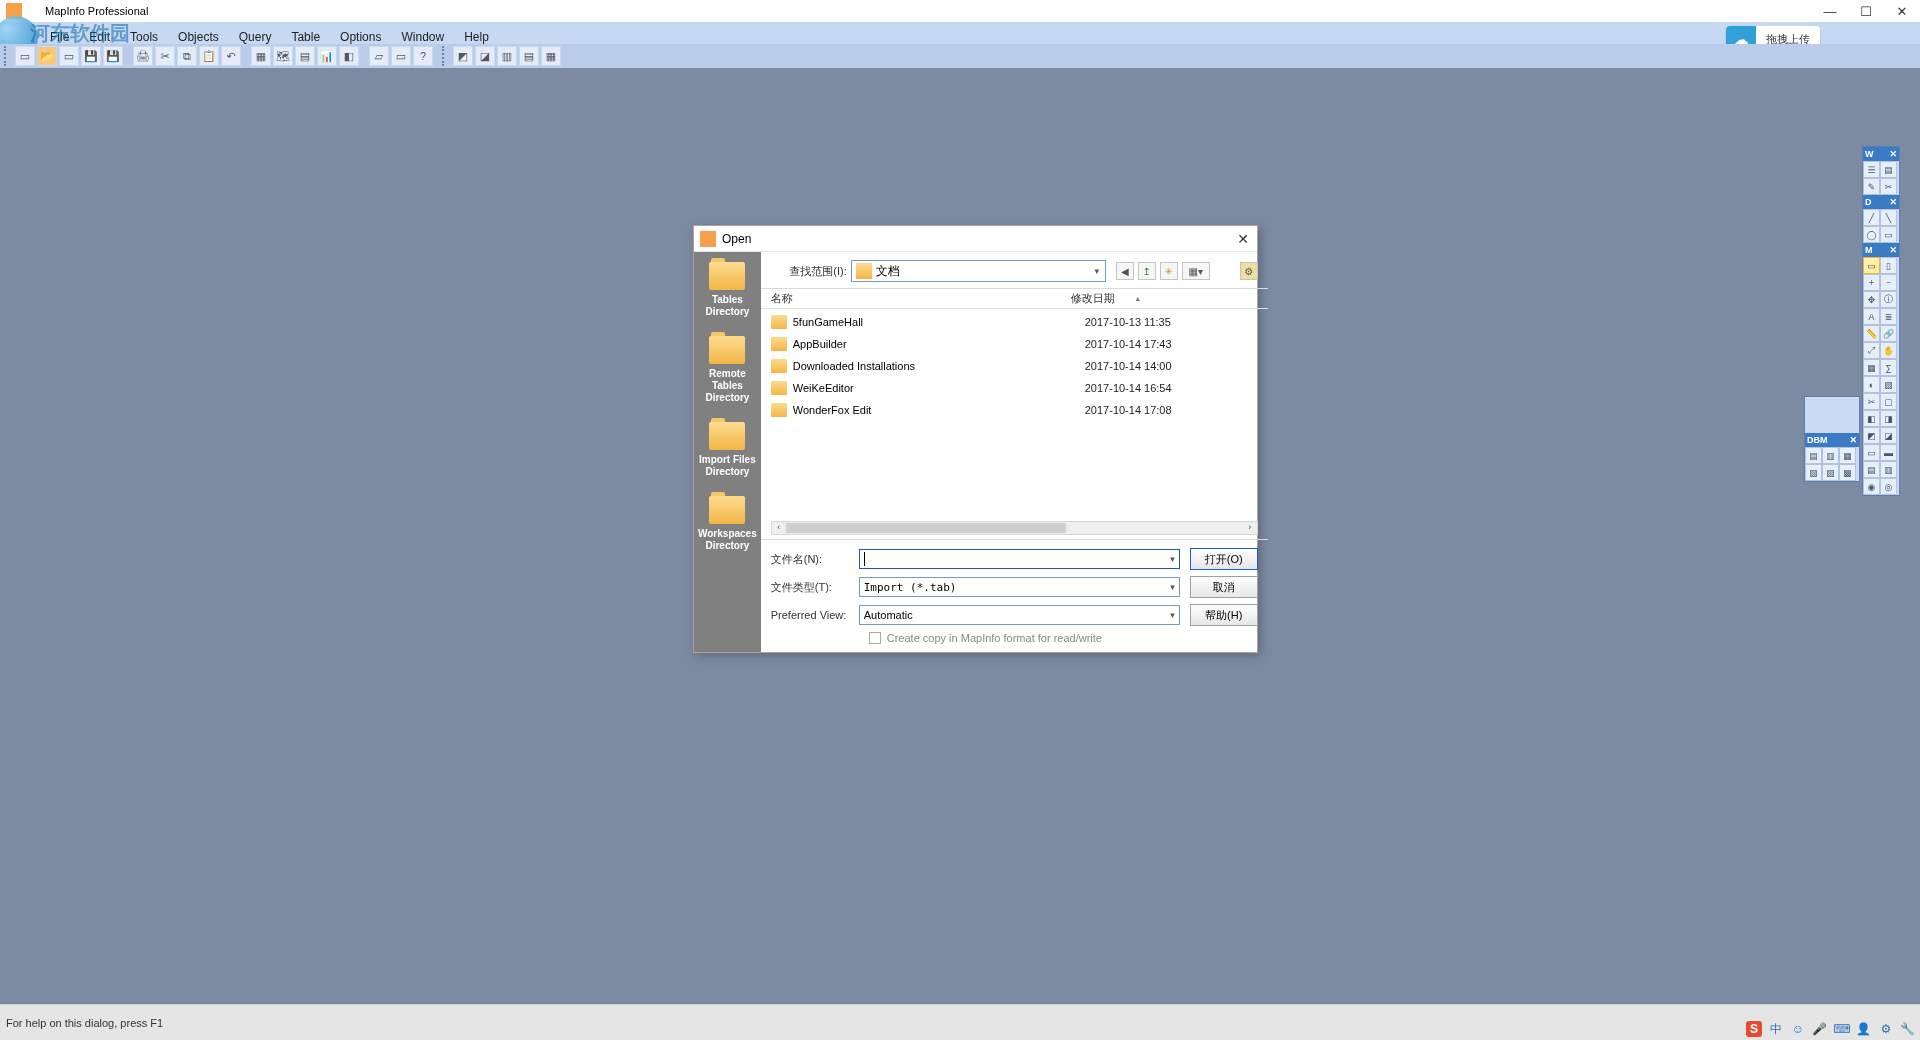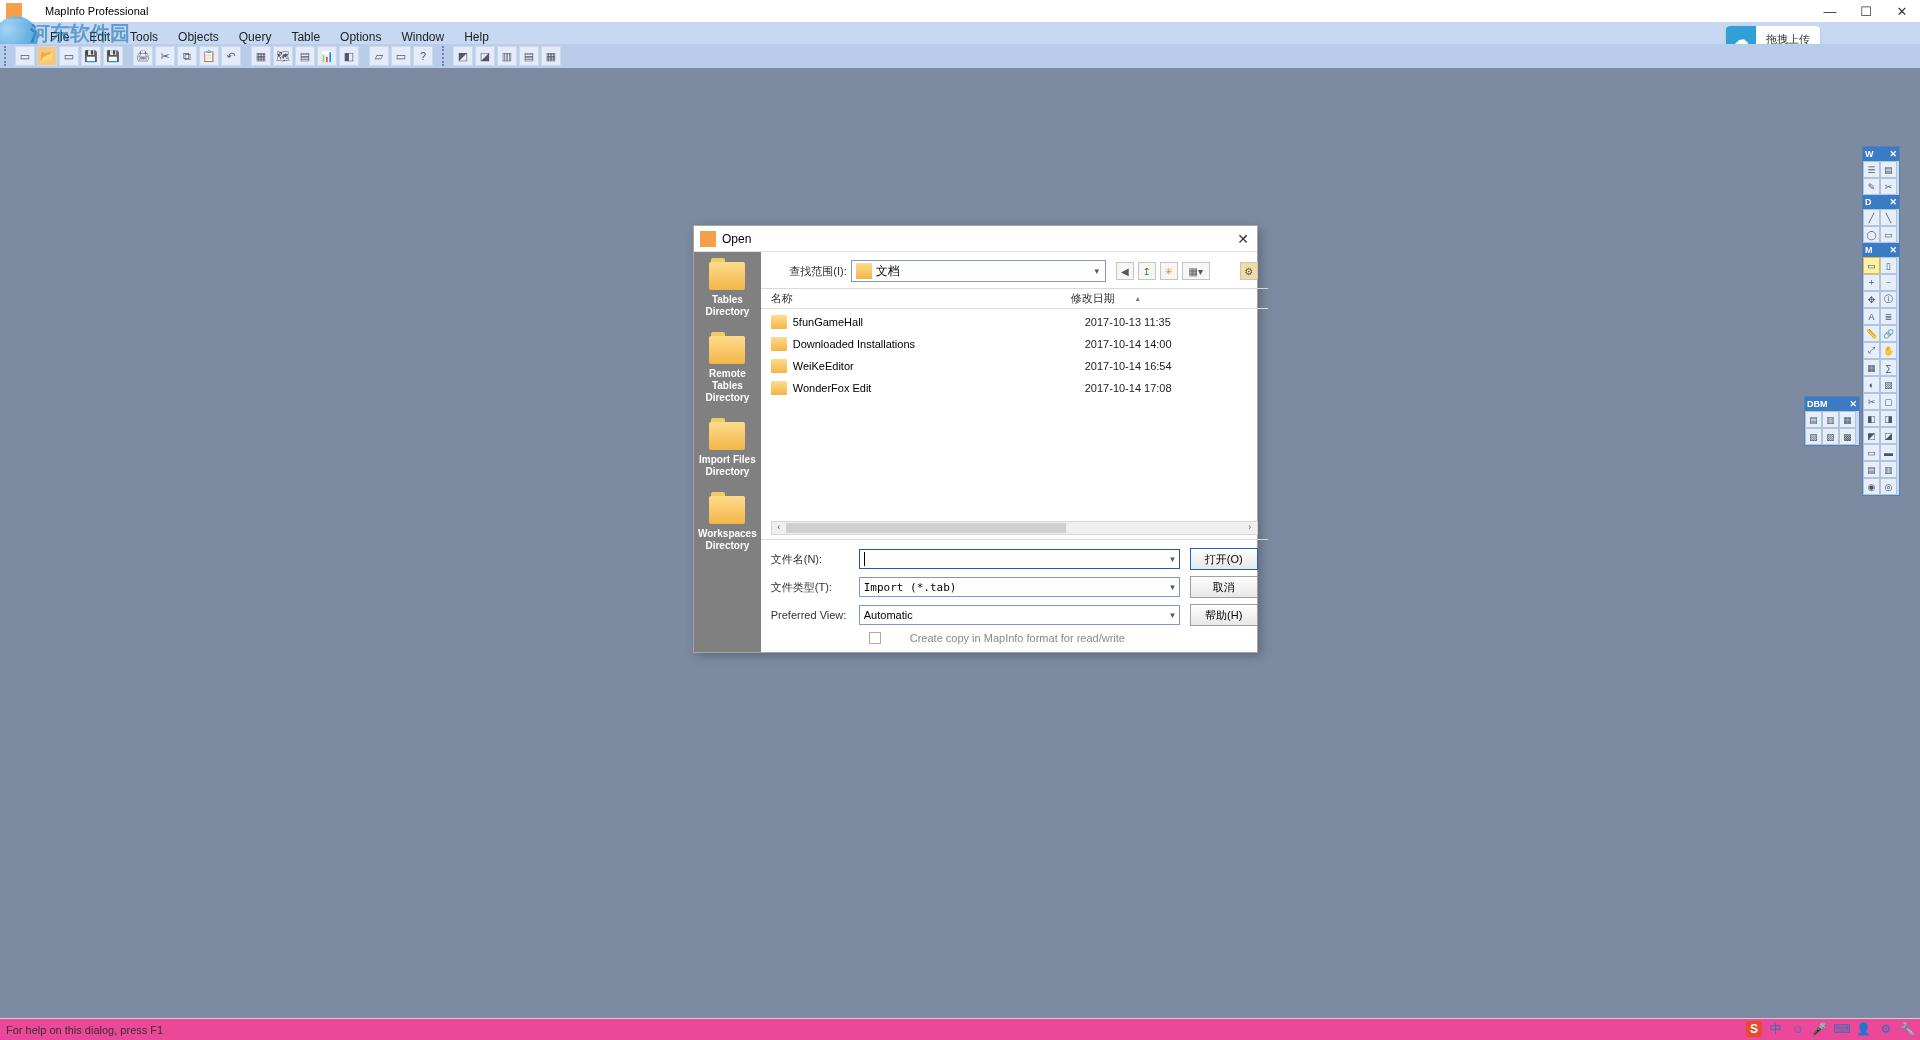--- a/index.html
+++ b/index.html
@@ -42,24 +42,24 @@
 .palette .ptitle { height: 14px; background: #3b7bc6; display: flex; align-items: center; justify-content: space-between; padding: 0 2px; }
 .palette .ptitle span { color: #fff; font-size: 9px; font-weight: 700; }
 .palette .ptitle .x { color: #fff; font-size: 9px; }
 .palette .grid { display: flex; flex-wrap: wrap; }
 .pbtn { width: 17px; height: 17px; background: #e6eefa; border: 1px solid #b2c3dd; margin: 0; display: flex; align-items: center; justify-content: center; font-size: 9px; color: #456; }
 .pbtn.hl { background: #fef0a6; border-color: #e9b83a; }
 
 
 .pal-main { right: 20px; top: 150px; width: 38px; }
 .pal-dbm  { right: 60px; top: 396px; width: 56px; }
-.pal-dbm .ptitle { background: #3b7bc6; }
-
-
-.statusbar { position: absolute; bottom: 0; left: 0; right: 0; height: 22px; background: #ec4899; border-top: 1px solid #d0d0d0; display: flex; align-items: center; }
+.pal-dbm .ptitle { background: #3b7bc6; margin-top: 36px; }
+
+
+.statusbar { position: absolute; bottom: 0; left: 0; right: 0; height: 36px; background: #e5e5e5; border-top: 1px solid #d0d0d0; display: flex; align-items: center; }
 .statusbar .msg { font-size: 11px; color: #333; margin-left: 6px; }
 .tray { position: absolute; right: 4px; bottom: 0; height: 22px; display: flex; align-items: center; gap: 6px; }
 .tray .ic { width: 16px; height: 16px; display: flex; align-items: center; justify-content: center; font-size: 12px; color: #2a72b8; }
 .tray .ic.red { background: #e44b2f; color: #fff; border-radius: 3px; font-weight: 700; }
 
 
 .dialog { position: absolute; left: 693px; top: 225px; width: 565px; background: #fff; border: 1px solid #a4a4a4; box-shadow: 3px 3px 10px rgba(0,0,0,.25); }
 .dialog .dtitle { height: 26px; background: #fff; display: flex; align-items: center; border-bottom: 1px solid #e4e4e4; }
 .dialog .dtitle .dicon { width: 16px; height: 16px; margin-left: 6px; background: #f7a04b; }
 .dialog .dtitle .dt { font-size: 12px; color: #000; margin-left: 6px; }
@@ -100,21 +100,21 @@
 
 
 .dform { padding-top: 8px; }
 .frow { display: flex; align-items: center; margin-bottom: 6px; }
 .frow .flab { width: 88px; font-size: 11px; color: #333; }
 .finput { flex: 1; height: 20px; border: 1px solid #7a99c2; background: #fff; font-size: 11px; padding: 0 4px; display: flex; align-items: center; }
 .finput.focus { border-color: #1f55b8; }
 .finput .cv { margin-left: auto; color: #555; font-size: 9px; }
 .fbtn { width: 68px; height: 22px; margin-left: 10px; background: linear-gradient(#fefefe,#e7e7e7); border: 1px solid #9f9f9f; font-size: 11px; display: flex; align-items: center; justify-content: center; }
 .fbtn.primary { border-color: #1860c4; }
-.chkrow { display: flex; align-items: center; margin-left: 98px; margin-top: 2px; font-size: 11px; color: #888; gap: 23px; }
+.chkrow { display: flex; align-items: center; margin-left: 98px; margin-top: 2px; font-size: 11px; color: #888; }
 .chkrow .cb { width: 12px; height: 12px; border: 1px solid #aaa; margin-right: 6px; }
 
 
 .dfoot { padding: 6px 8px 10px; }
 .radio { display: flex; align-items: center; font-size: 11px; color: #000; margin-bottom: 2px; }
 .radio .r { width: 11px; height: 11px; border: 1px solid #555; border-radius: 50%; margin-right: 5px; display: flex; align-items: center; justify-content: center; }
 .radio .r .dot { width: 5px; height: 5px; background: #000; border-radius: 50%; }
 
 </style>
 </head>
@@ -308,20 +308,25 @@
           <div>修改日期</div>
         </div>
         <div class="flbody">
           <div class="flrow">
               <div class="fic"></div>
               <div class="name">5funGameHall</div>
               <div class="date">2017-10-13 11:35</div>
             </div>
           <div class="flrow">
               <div class="fic"></div>
+              <div class="name">AppBuilder</div>
+              <div class="date">2017-10-14 17:43</div>
+            </div>
+          <div class="flrow">
+              <div class="fic"></div>
               <div class="name">Downloaded Installations</div>
               <div class="date">2017-10-14 14:00</div>
             </div>
           <div class="flrow">
               <div class="fic"></div>
               <div class="name">WeiKeEditor</div>
               <div class="date">2017-10-14 16:54</div>
             </div>
           <div class="flrow">
               <div class="fic"></div>

